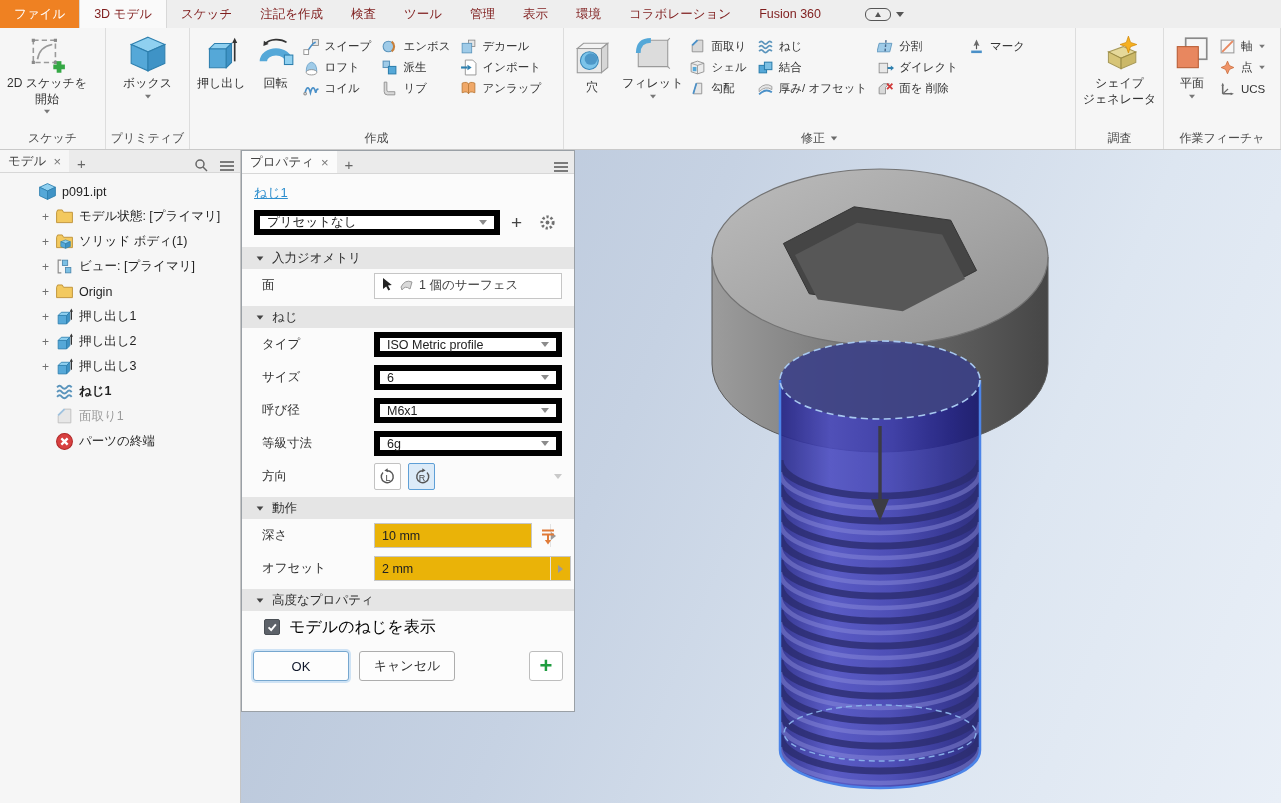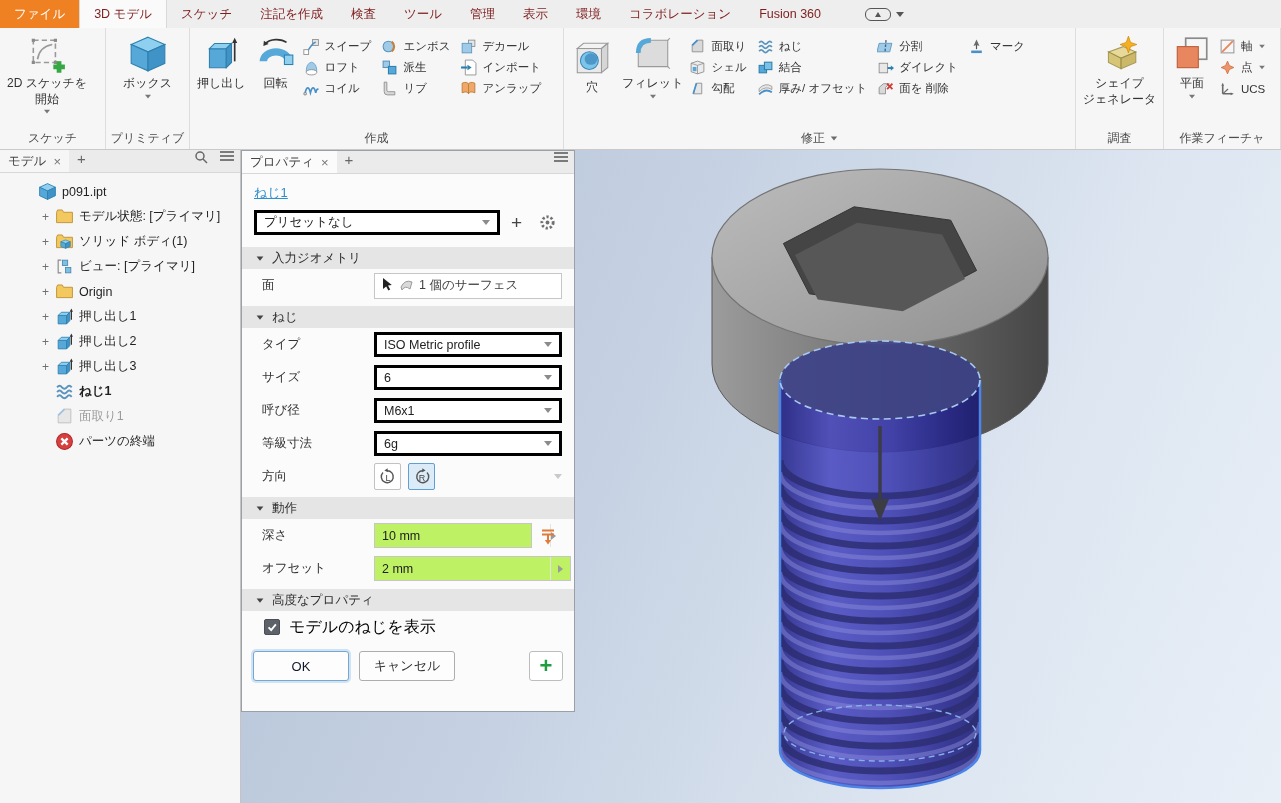--- a/index.html
+++ b/index.html
@@ -34,21 +34,21 @@
   .smallcol { display:flex; flex-direction:column; padding-top:5px; }
   .sbtn { height:21px; display:flex; align-items:center; gap:5px; padding:0 7px 0 3px;
     font-size:11.5px; color:#333; white-space:nowrap; cursor:default; }
   .sbtn .tri-dn { transform:scale(.7); border-top-color:#777; }
   .ic16 { width:17px; height:17px; flex:0 0 17px; display:inline-flex; }
 
   
   .browser { position:absolute; top:150px; left:0; width:241px; bottom:0;
     background:#f6f6f6; border-right:1px solid #c4c4c4; }
   .phead { height:23px; background:#ebebeb; border-bottom:1px solid #d7d7d7;
-    display:flex; align-items:flex-start; font-size:12.5px; color:#444; }
+    display:flex; align-items:flex-end; font-size:12.5px; color:#444; }
   .ptab { display:flex; align-items:center; gap:7px; padding:0 8px; height:100%; background:#f6f6f6; }
   .xclose { color:#777; font-size:13px; cursor:pointer; }
   .addtab { color:#666; font-size:15px; padding:0 8px; cursor:pointer; }
   .hspace { flex:1; }
   .hicon { padding:0 6px; display:flex; align-items:center; cursor:pointer; }
   .tree { position:relative; padding-top:6px; font-size:12.5px; color:#1f1f1f; }
   .trow { height:25px; display:flex; align-items:center;margin-left:32px; }
   .texp { width:13px; margin-left:7px; text-align:center; color:#707070; font-size:12px; line-height:12px; cursor:pointer; }
   .tnone { width:13px; margin-left:7px; }
   .ticon { width:19px; height:19px; margin:0 5px 0 3px; flex:0 0 19px; display:inline-flex; }
@@ -60,40 +60,40 @@
 
   
   .props { position:absolute; top:150px; left:241px; width:334px; height:562px;
     background:#fbfbfb; border:1px solid #9aa0a6; display:flex; flex-direction:column; }
   .props .phead { border-bottom:1px solid #d7d7d7; }
   .props .ptab { background:#fbfbfb; }
   .pbody { flex:1; overflow:hidden; }
   .featrow { padding:9px 12px 5px 12px; }
   .featlink { color:#2f8fce; font-size:13px; text-decoration:underline; cursor:pointer; }
   .presetrow { display:flex; align-items:center; padding:3px 12px 8px 12px; gap:9px; }
-  .dropdown { height:25px; border:3px solid #000000; background:#fff; display:flex;
+  .dropdown { height:25px; border:6px solid #000000; background:#fff; display:flex;
     align-items:center; padding:0 7px; font-size:12.5px; color:#222; flex:1; cursor:pointer; }
   .dropdown .dval { flex:1; white-space:nowrap; overflow:hidden; }
   .caret { width:0; height:0; border-left:4px solid transparent; border-right:4px solid transparent;
     border-top:5px solid #8b8b8b; }
   .plusbtn-sm { font-size:19px; color:#444; line-height:19px; cursor:pointer; padding:0 2px; }
   .sechead { height:22px; background:#e5e5e5; display:flex; align-items:center; gap:8px;
     padding:0 14px; font-size:12.5px; color:#2e2e2e; margin-top:4px; }
   .sechead .tri-dn { border-top-color:#444; transform:scale(.85); }
   .prow { display:flex; align-items:center; height:33px; padding:0 12px 0 20px; }
   .plabel { width:112px; font-size:12.5px; color:#333; flex:0 0 112px; }
   .pctl { flex:1; display:flex; align-items:center; }
   .pctl .dropdown { flex:1; }
   .facefield { flex:1; height:26px; border:1px solid #c6c6c6; background:#fff;
     display:flex; align-items:center; gap:5px; padding:0 6px; font-size:12.5px; color:#404040; }
   .dirbtn { width:27px; height:27px; border:1px solid #c2c2c2; background:#fff; border-radius:2px;
     display:flex; align-items:center; justify-content:center; margin-right:7px; cursor:pointer; }
   .dirbtn.sel { background:#dcebf8; border:1px solid #5e9fd6; }
   .dimcaret { margin-left:auto; opacity:.45; }
-  .inputwrap { height:25px; border:1px solid #c6c6c6; background:#bef264; display:flex; align-items:stretch; }
+  .inputwrap { height:25px; border:1px solid #c6c6c6; background:#eab308; display:flex; align-items:stretch; }
   .pinput { border:none; outline:none; flex:1; font-size:12.5px; color:#222; padding:0 7px;
     font-family:"Liberation Sans","DejaVu Sans",sans-serif; background:transparent; }
   .flyout { width:20px; display:flex; align-items:center; justify-content:center; border-left:1px solid #e3e3e3; cursor:pointer; }
   .flyout i { width:0; height:0; border-top:4px solid transparent; border-bottom:4px solid transparent;
     border-left:5px solid #9a9a9a; }
   .chkrow { display:flex; align-items:center; gap:9px; padding:6px 12px 4px 22px; height:30px; }
   .chkbox { width:16px; height:16px; background:#5d6269; border:1px solid #4a4f55; border-radius:2px;
     display:flex; align-items:center; justify-content:center; cursor:pointer; }
   .chklabel { font-size:16px; color:#000000; }
   .btnrow { display:flex; align-items:center; gap:10px; padding:10px 11px 0 11px; }

